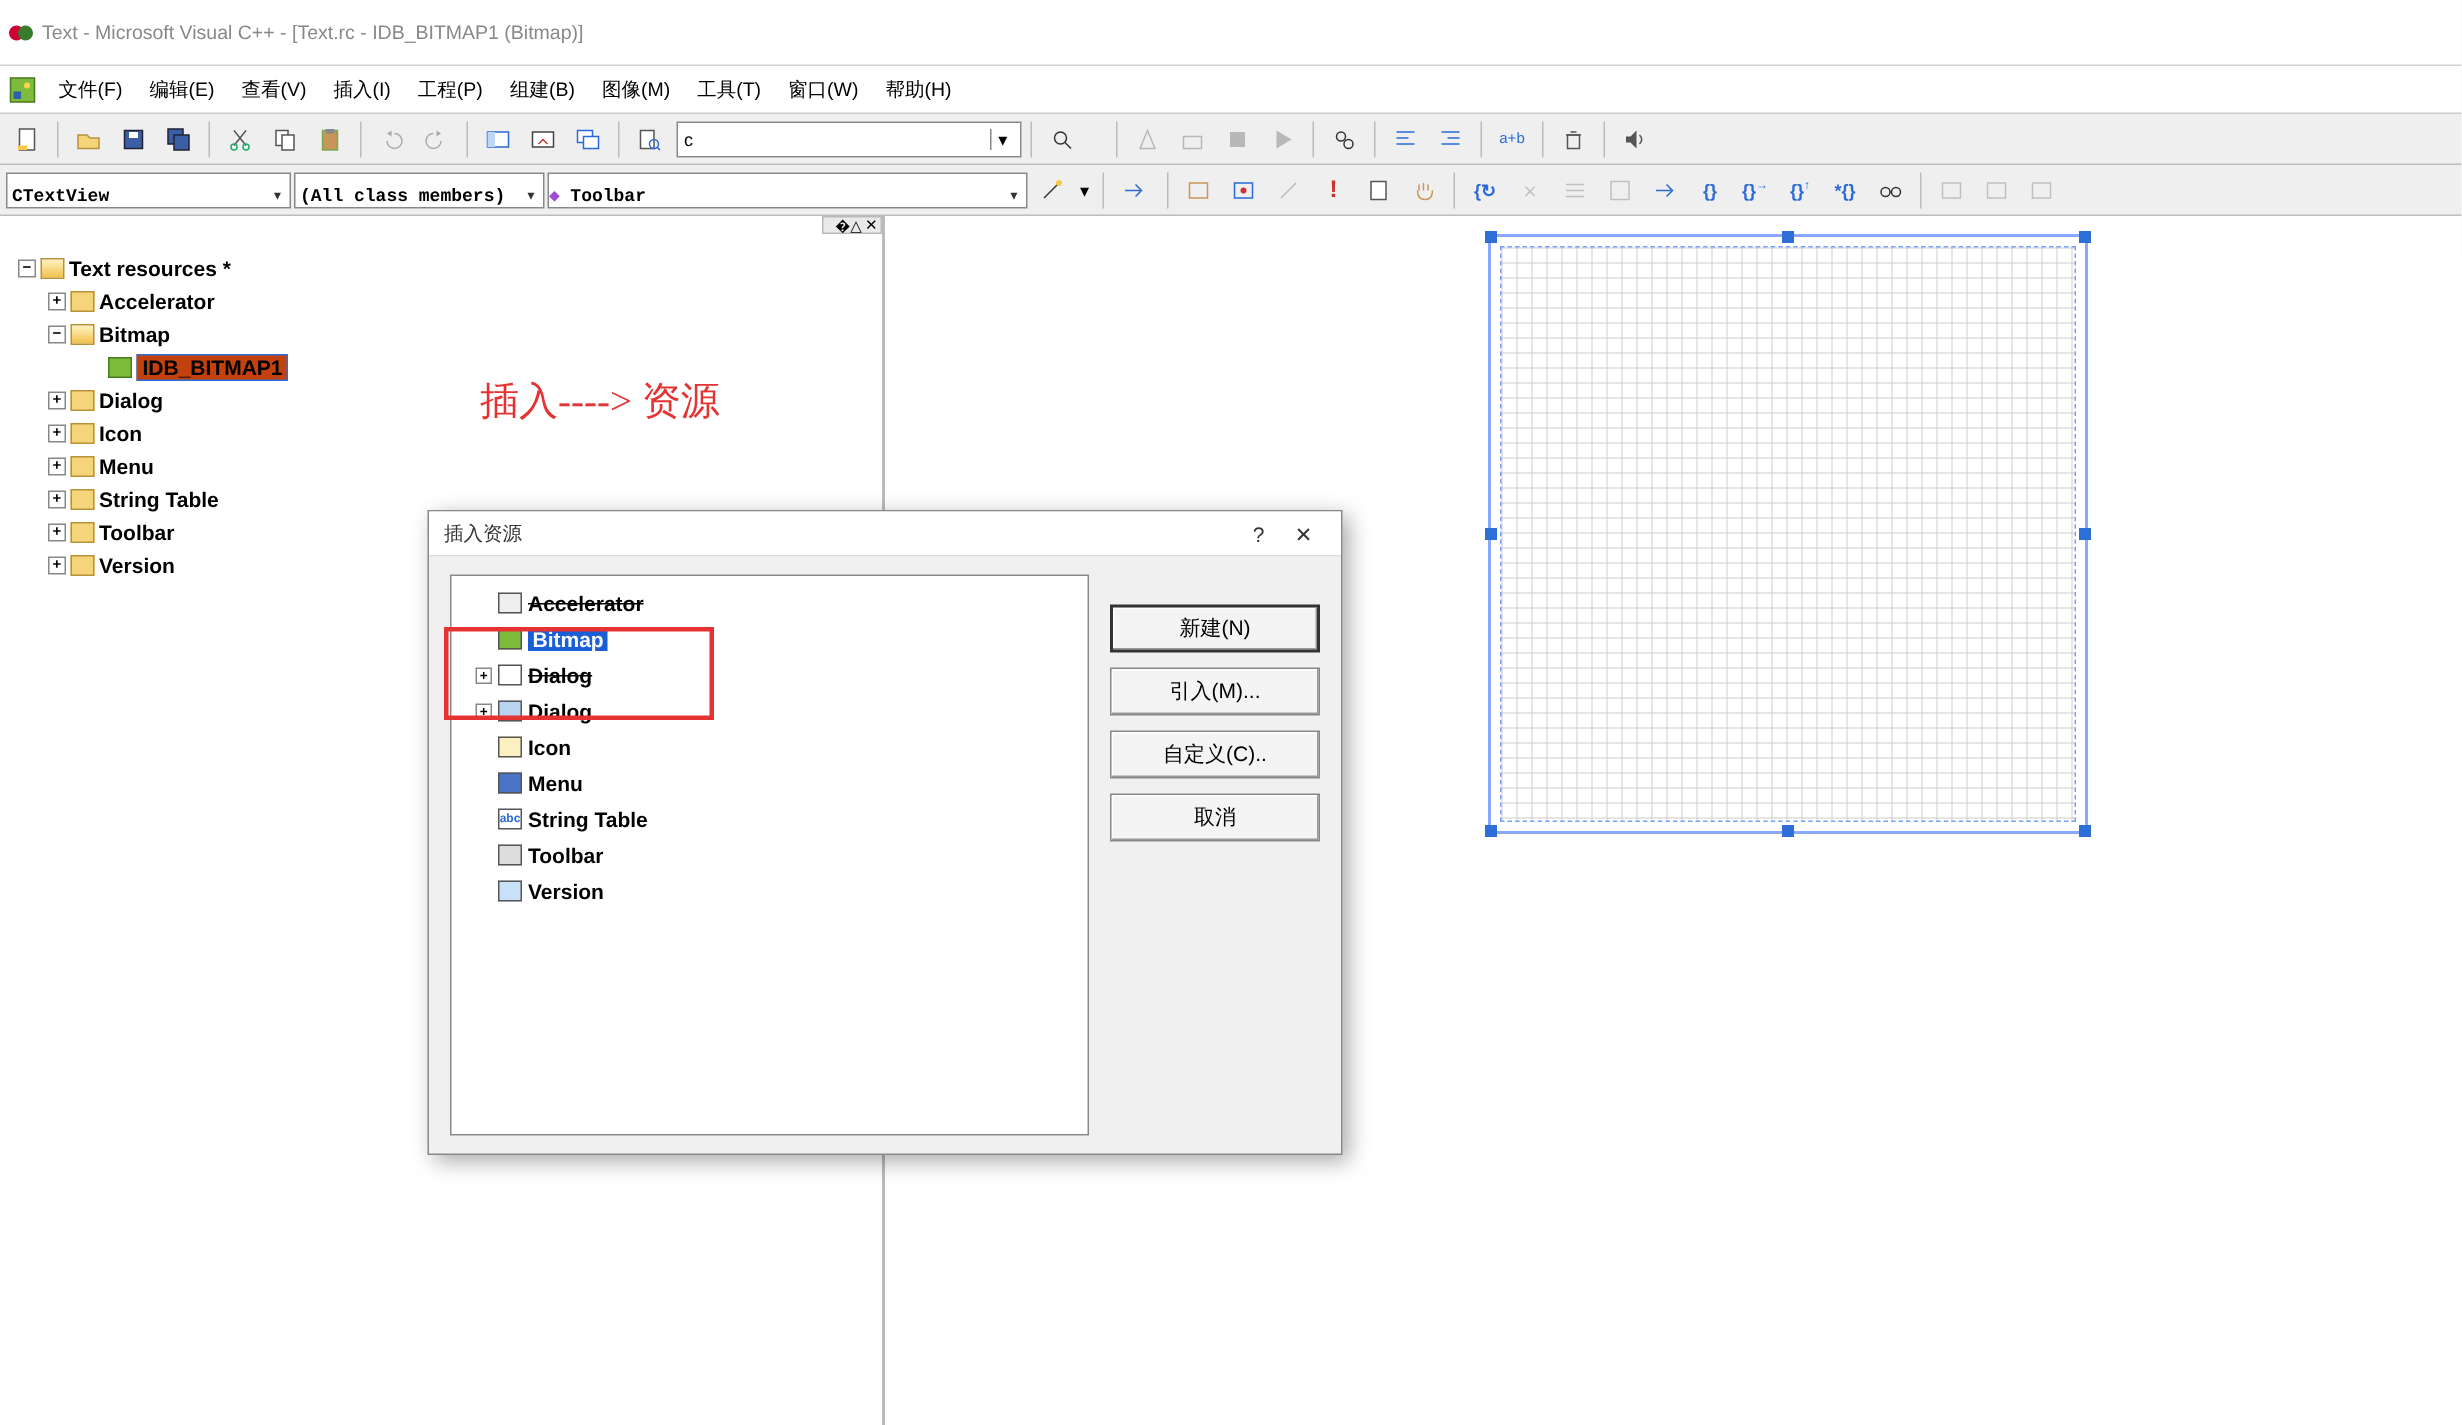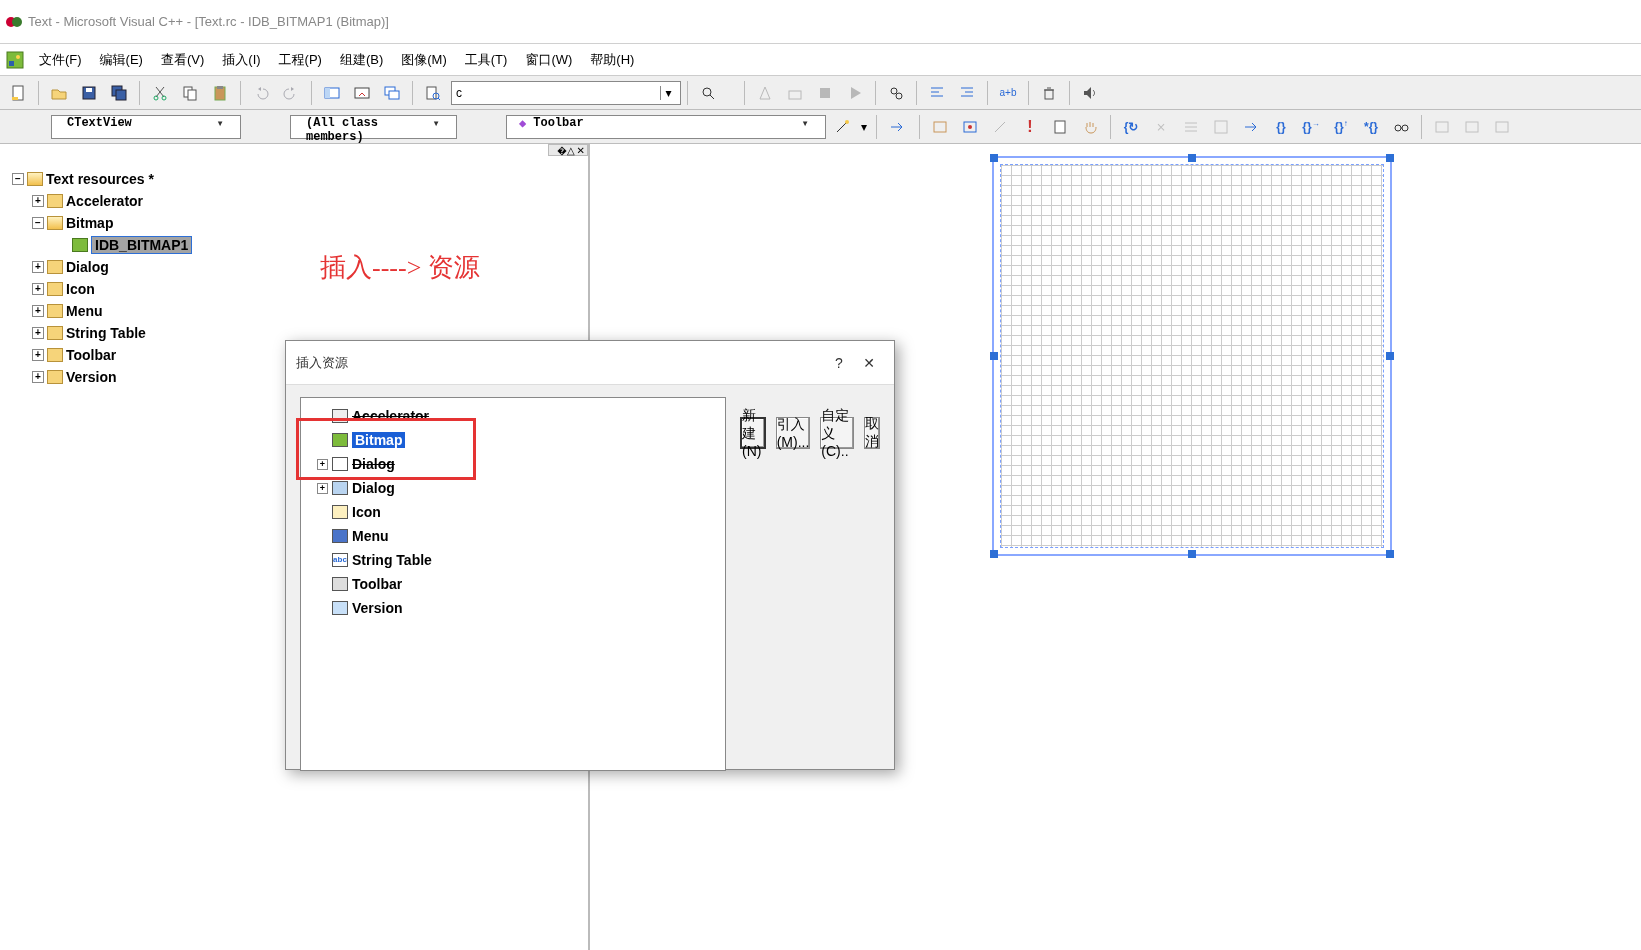--- a/index.html
+++ b/index.html
@@ -70,21 +70,21 @@
 
 .toolbar2 {
   height: 34px;
   background: #efefef;
   border-bottom: 1px solid #bdbdbd;
   display: flex;
   align-items: center;
   padding: 0 4px;
   gap: 2px;
 }
-.toolbar2 .combo { height:24px; border:1px solid #888; background:#fff; font-size:12px; font-family: "Courier New", monospace; font-weight:bold; display:flex; align-items:flex-start; padding:0 12px;margin-left:47px;}
+.toolbar2 .combo { height:24px; border:1px solid #888; background:#fff; font-size:12px; font-family: "Courier New", monospace; font-weight:bold; display:flex; align-items:flex-end; padding:0 0;}
 .toolbar2 .combo .txt { flex:1; padding:0 3px;}
 .toolbar2 .combo .arr { width:16px; text-align:center; color:#333;}
 .toolbar2 .c1 { width:190px; }
 .toolbar2 .c2 { width:167px; }
 .toolbar2 .c3 { width:320px; }
 
 .workspace {
   position:relative;
   display:flex;
   height: calc(950px - 30px - 32px - 34px - 34px);
@@ -110,21 +110,21 @@
   user-select:none;
 }
 .tree-row { display:flex; align-items:center; height:22px; gap:3px; white-space:nowrap;}
 .tree-exp { width:12px; height:12px; border:1px solid #888; display:inline-flex; align-items:center; justify-content:center; font-size:10px; line-height:1; cursor:default; background:#fff;}
 .tree-folder { width:16px; height:14px; background:#f6d47a; border:1px solid #b8923a; display:inline-block;}
 .tree-folder.open { background:linear-gradient(#fff2c0,#f2c04d); }
 .tree-ic { width:16px; height:14px; display:inline-block; background:#7dbb3b; border:1px solid #4a7a1f;}
 .tree .indent1 { margin-left: 20px; }
 .tree .indent2 { margin-left: 60px; }
 .tree .sel {
-  border:1px solid #2d6fd6; background:#a3a3a3; padding:0 3px;
+  border:1px solid #2d6fd6; background:#c2410c; padding:0 3px;
 }
 
 .right-pane {
   flex:1;
   background:#fff;
   position:relative;
 }
 .bmp-editor {
   position:absolute;
   left: 402px; top: 12px;
@@ -163,21 +163,21 @@
 
 .dialog {
   position:absolute;
   left:285px; top:340px;
   width:610px; height:430px;
   background:#f0f0f0;
   border:1px solid #888;
   box-shadow: 4px 4px 14px rgba(0,0,0,0.35);
 }
 .dlg-title {
-  height:44px; display:flex; align-items:center; padding:0 10px;
+  height:30px; display:flex; align-items:center; padding:0 10px;
   background:#fff; border-bottom:1px solid #ddd;
   font-size:13px; color:#333;
 }
 .dlg-title .spacer{flex:1;}
 .dlg-title .winbtn { width:30px; text-align:center; font-size:14px; cursor:default;}
 .dlg-body { padding: 12px 14px; display:flex; gap:14px; height:calc(100% - 30px);}
 .dlg-left { flex:1; display:flex; flex-direction:column; }
 .dlg-label { font-size:14px; margin-bottom:4px;}
 .dlg-tree-wrap {
   flex:1; border:1px solid #888; background:#fff; overflow:auto;
@@ -195,21 +195,21 @@
 .dlg-row .ic.menu{background:#4a74c9;}
 .dlg-row .ic.str{background:#fff; color:#2a6ad6; font-size:8px; text-align:center; line-height:12px;}
 .dlg-row .ic.tbar{background:#ddd;}
 .dlg-row .ic.ver{background:#c8e0f8;}
 .dlg-row.sel .lbl { background:#1a5fd6; color:#fff; padding:0 3px;}
 .dlg-row.strike .lbl { text-decoration: line-through; }
 .red-box {
   position:absolute; border:3px solid #e53333;
   left:296px; top:418px; width:180px; height:62px; pointer-events:none;
 }
-.dlg-right { width:140px; display:flex; flex-direction:row; gap:10px; padding-top:20px;}
+.dlg-right { width:140px; display:flex; flex-direction:column; gap:10px; padding-top:20px;}
 .dlg-btn {
   height:32px; border:1px solid #888; background:#f4f4f4;
   font-size:14px; display:flex; align-items:center; justify-content:center;
   box-shadow: inset -1px -1px 0 #999, inset 1px 1px 0 #fff;
   cursor:default;
 }
 .dlg-btn.primary { border:2px solid #333; }
 
 .faded { opacity:0.45; }
 svg { display:block; }

